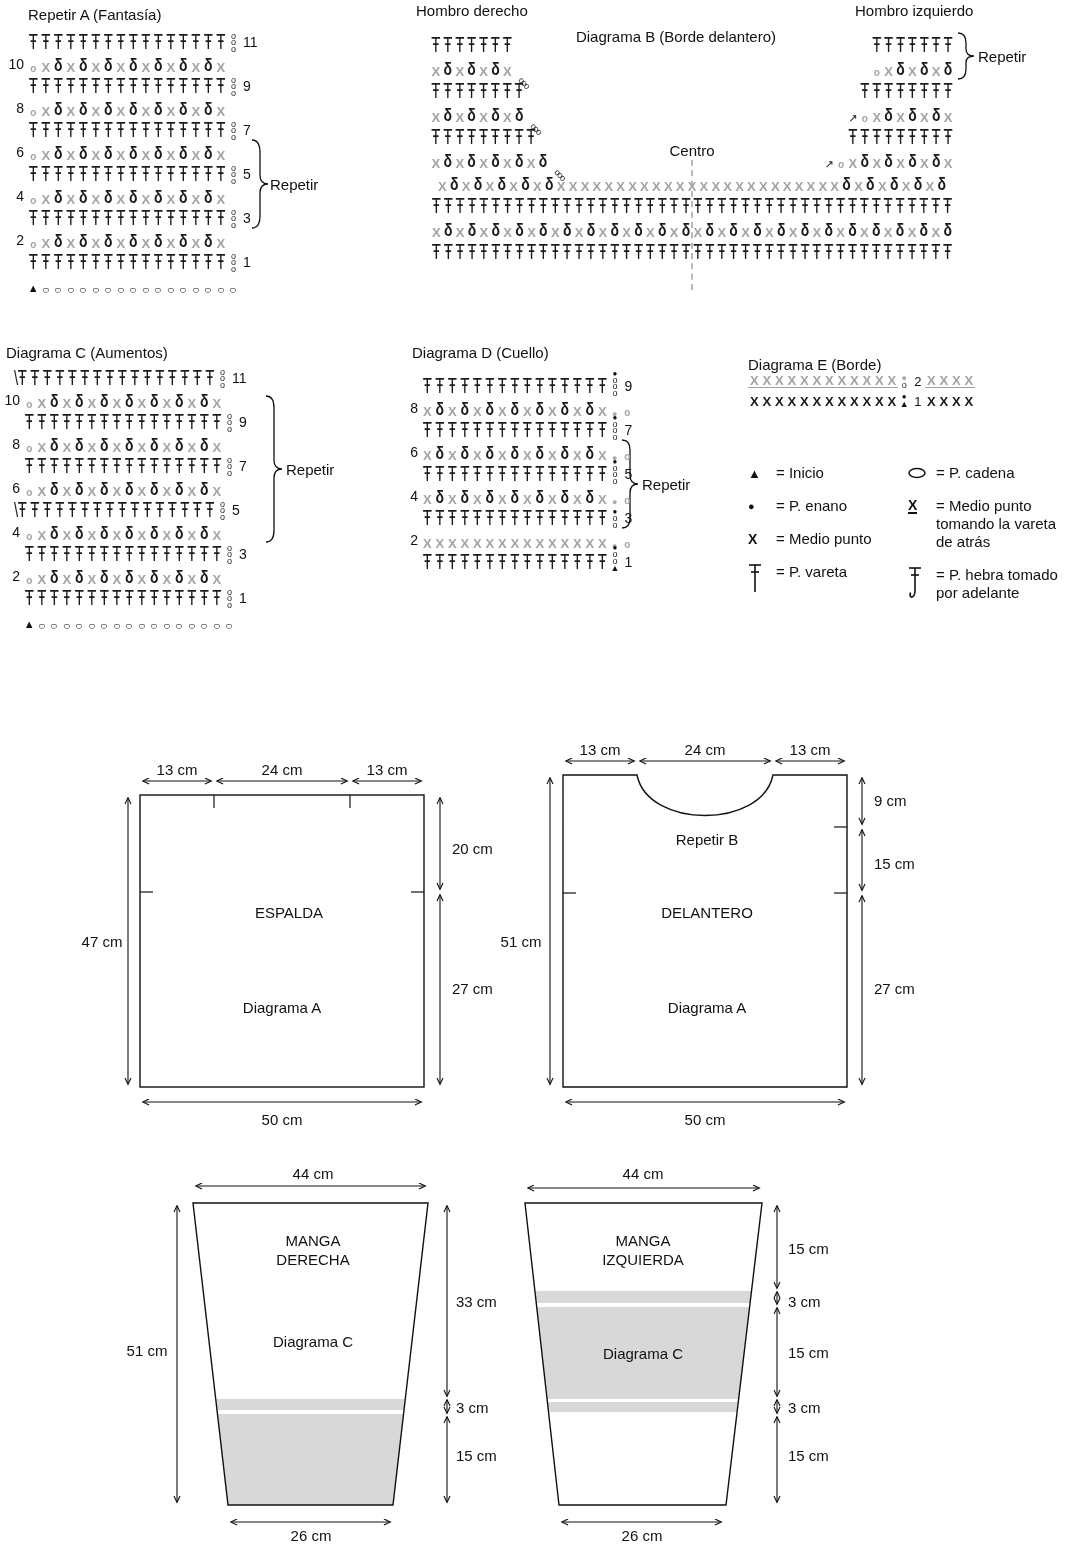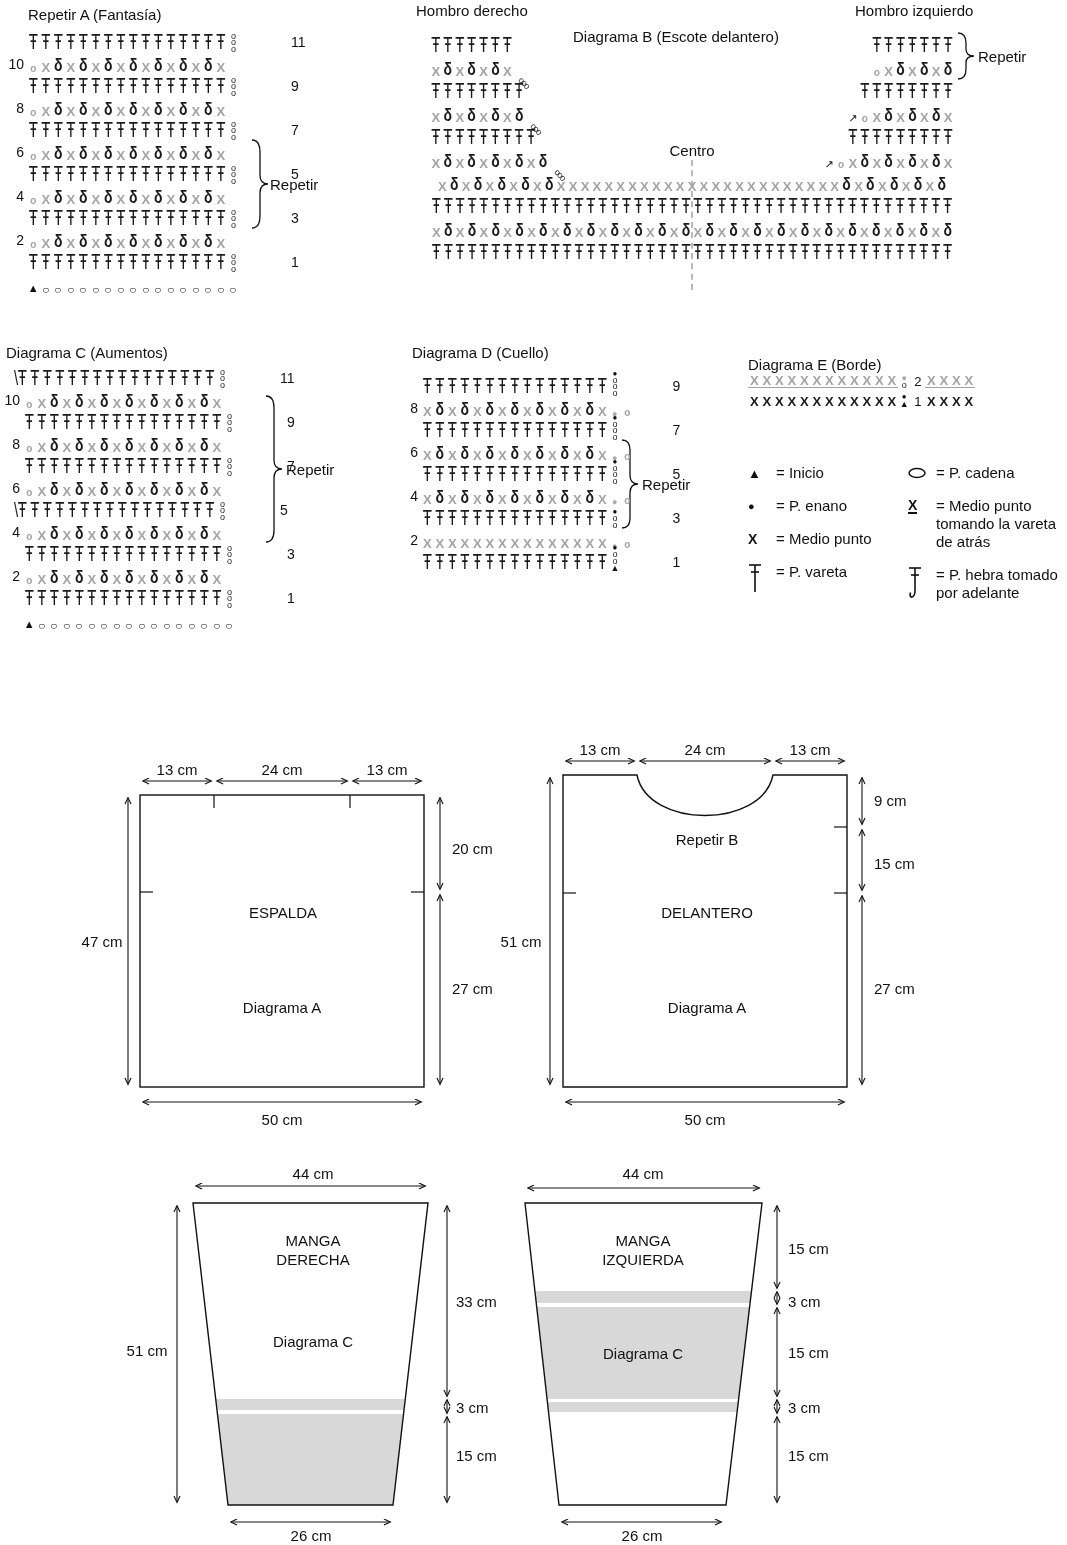--- a/index.html
+++ b/index.html
@@ -10,21 +10,21 @@
   .ctr{transform:translateX(-50%);}
   .chart{position:absolute;}
   
   .crow{display:flex;align-items:flex-end;height:22px;}
   .brow{position:relative;height:23px;width:524px;}
   .bl{position:absolute;left:0;bottom:0;display:flex;align-items:flex-end;}
   .br{position:absolute;right:0;bottom:0;display:flex;align-items:flex-end;}
   .bc{position:absolute;left:0;right:0;bottom:0;display:flex;justify-content:center;align-items:flex-end;}
   .syms{display:flex;align-items:flex-end;}
   .lnum{display:inline-block;width:20px;text-align:right;padding-right:3px;font-size:14px;line-height:20px;color:#111;}
-  .rnum{display:inline-block;width:22px;text-align:left;padding-left:3px;font-size:14px;line-height:20px;color:#111;margin-left:48px;}
+  .rnum{display:inline-block;width:22px;text-align:left;padding-left:3px;font-size:14px;line-height:20px;color:#111;}
   .vslot{display:inline-block;width:13px;height:22px;}
   .sym{display:inline-block;width:12.5px;text-align:center;line-height:1;}
   #chart-b .sym{width:11.9px;}
   #chart-e .sym{width:12.5px;}
   .sT{font-size:15px;color:#1a1a1a;transform:scaleY(1.45);transform-origin:50% 100%;}
   .sB{font-size:14px;color:#1a1a1a;font-weight:bold;transform:scaleY(1.35);transform-origin:50% 100%;}
   .sX{font-size:13px;color:#a3a3a3;font-weight:bold;}
   .sK{font-size:13px;color:#1a1a1a;font-weight:bold;}
   .sU{font-size:13px;color:#a3a3a3;font-weight:bold;border-bottom:1.5px solid #a3a3a3;}
   .so{font-size:10px;color:#a3a3a3;font-weight:bold;}
@@ -142,21 +142,21 @@
       <line x1="777" y1="1308" x2="777" y2="1396" marker-start="url(#ahs)" marker-end="url(#ahe)"></line>
       <line x1="777" y1="1400" x2="777" y2="1413" marker-start="url(#ahs)" marker-end="url(#ahe)"></line>
       <line x1="777" y1="1417" x2="777" y2="1502" marker-start="url(#ahs)" marker-end="url(#ahe)"></line>
       <line x1="562" y1="1522" x2="721" y2="1522" marker-start="url(#ahs)" marker-end="url(#ahe)"></line>
     </g>
   </svg>
 
   <div class="lbl" style="left:28px;top:6px">Repetir A (Fantasía)</div>
   <div class="lbl" style="left:416px;top:2px">Hombro derecho</div>
   <div class="lbl" style="left:855px;top:2px">Hombro izquierdo</div>
-  <div class="lbl ctr" style="left:676px;top:28px">Diagrama B (Escote delantero)</div>
+  <div class="lbl ctr" style="left:676px;top:28px">Diagrama B (Borde delantero)</div>
   <div class="lbl ctr" style="left:692px;top:142px">Centro</div>
   <div class="dash-v" style="left:691px;top:160px;height:130px"></div>
   <div class="lbl" style="left:6px;top:344px">Diagrama C (Aumentos)</div>
   <div class="lbl" style="left:412px;top:344px">Diagrama D (Cuello)</div>
   <div class="lbl" style="left:748px;top:356px">Diagrama E (Borde)</div>
 
   <div class="lbl" style="left:270px;top:176px">Repetir</div>
   <div class="lbl" style="left:978px;top:48px">Repetir</div>
   <div class="lbl" style="left:286px;top:461px">Repetir</div>
   <div class="lbl" style="left:642px;top:476px">Repetir</div>
@@ -1495,21 +1495,21 @@
       </div>
     </div>
 
   <div class="lbl ctr" style="left:177px;top:761px">13 cm</div>
   <div class="lbl ctr" style="left:282px;top:761px">24 cm</div>
   <div class="lbl ctr" style="left:387px;top:761px">13 cm</div>
   <div class="lbl ctr" style="left:102px;top:933px">47 cm</div>
   <div class="lbl" style="left:452px;top:840px">20 cm</div>
   <div class="lbl" style="left:452px;top:980px">27 cm</div>
   <div class="lbl ctr" style="left:282px;top:1111px">50 cm</div>
-  <div class="schname" style="left:283px;top:903px">ESPALDA</div>
+  <div class="schname" style="left:289px;top:903px">ESPALDA</div>
   <div class="schname" style="left:282px;top:998px">Diagrama A</div>
 
   <div class="lbl ctr" style="left:600px;top:741px">13 cm</div>
   <div class="lbl ctr" style="left:705px;top:741px">24 cm</div>
   <div class="lbl ctr" style="left:810px;top:741px">13 cm</div>
   <div class="lbl ctr" style="left:521px;top:933px">51 cm</div>
   <div class="lbl" style="left:874px;top:792px">9 cm</div>
   <div class="lbl" style="left:874px;top:855px">15 cm</div>
   <div class="lbl" style="left:874px;top:980px">27 cm</div>
   <div class="lbl ctr" style="left:705px;top:1111px">50 cm</div>

